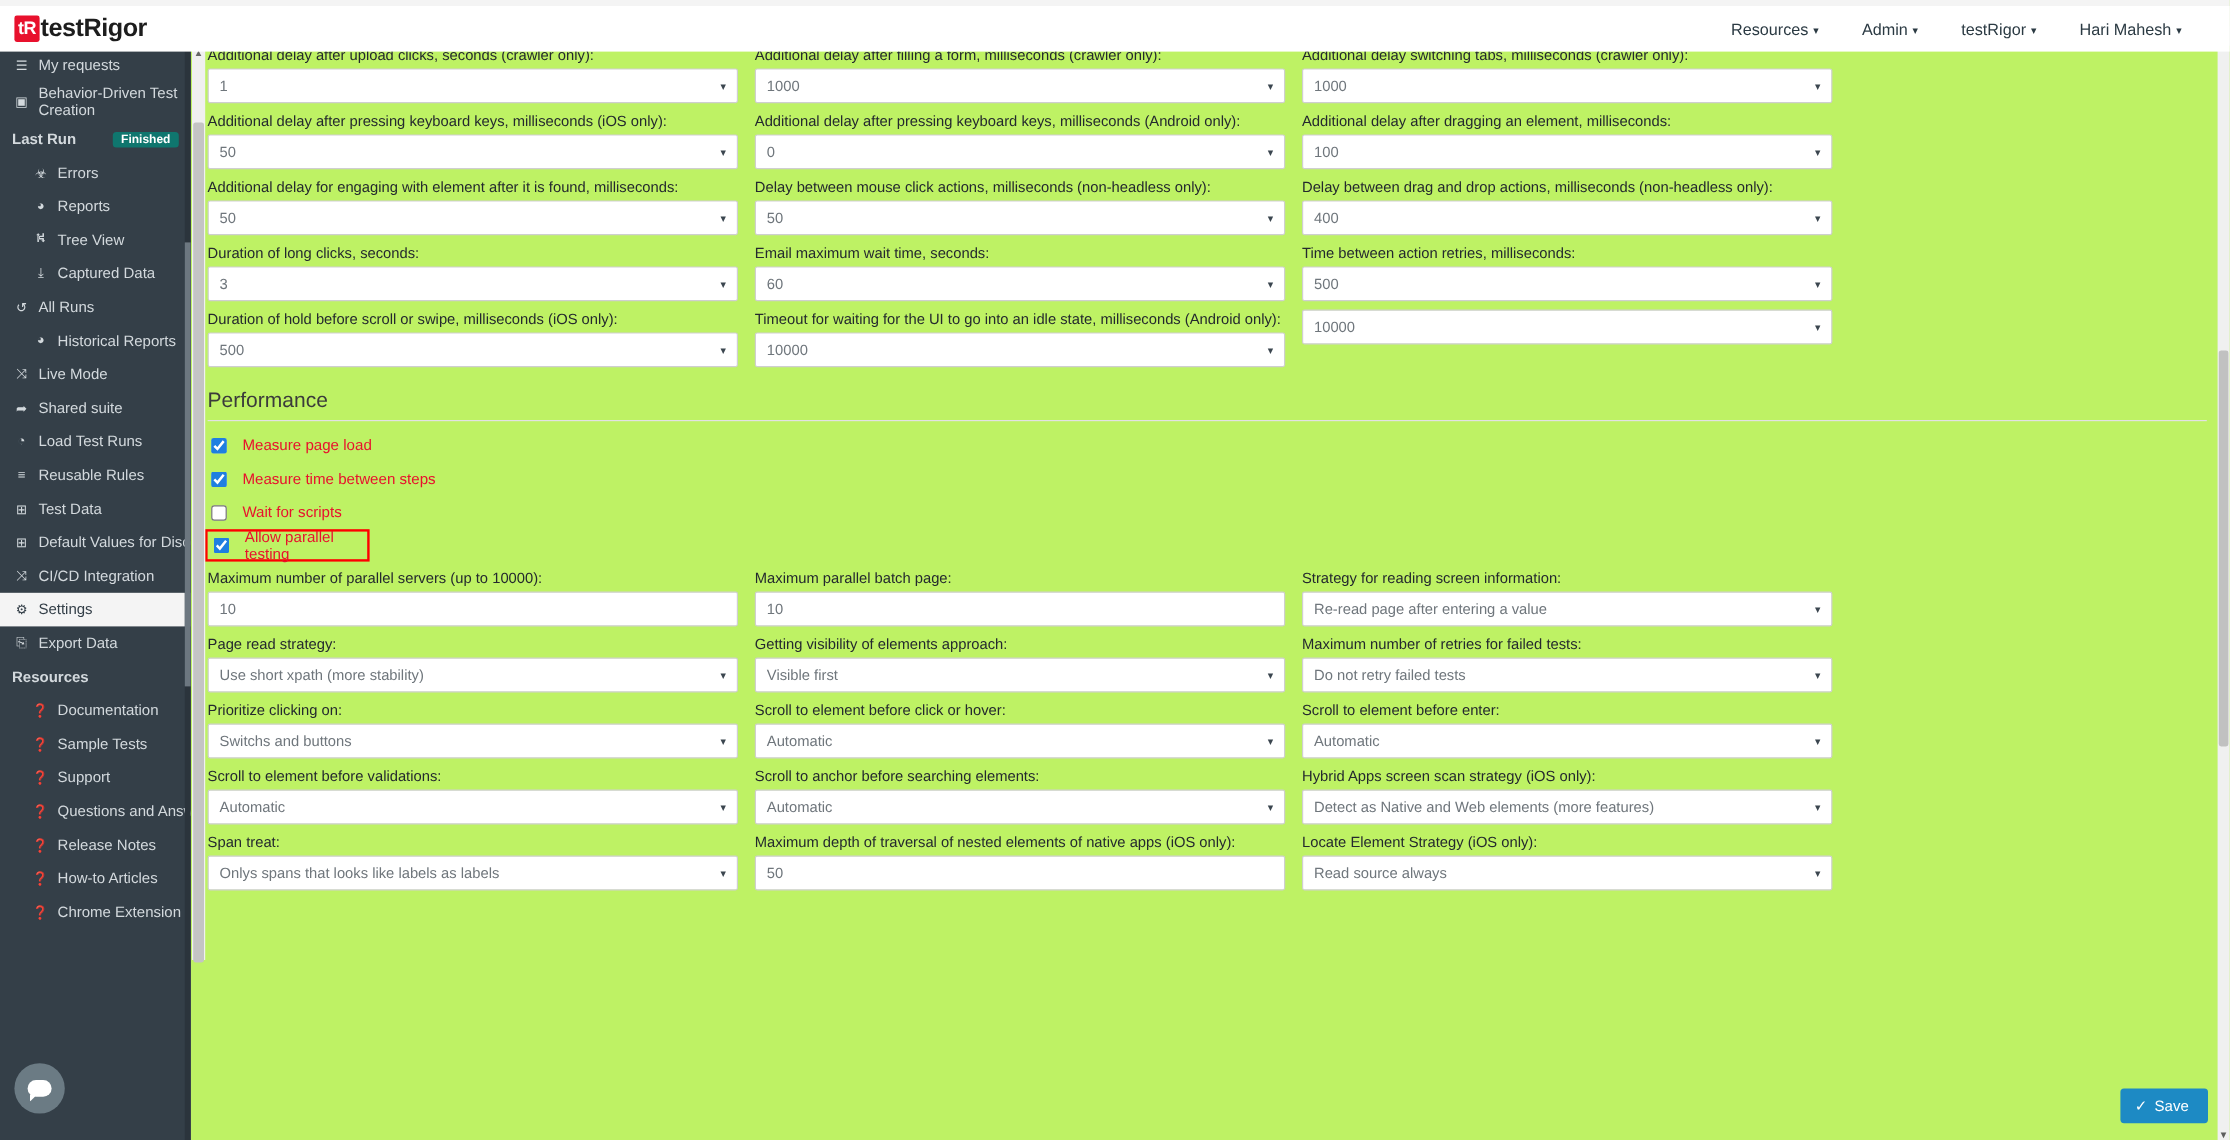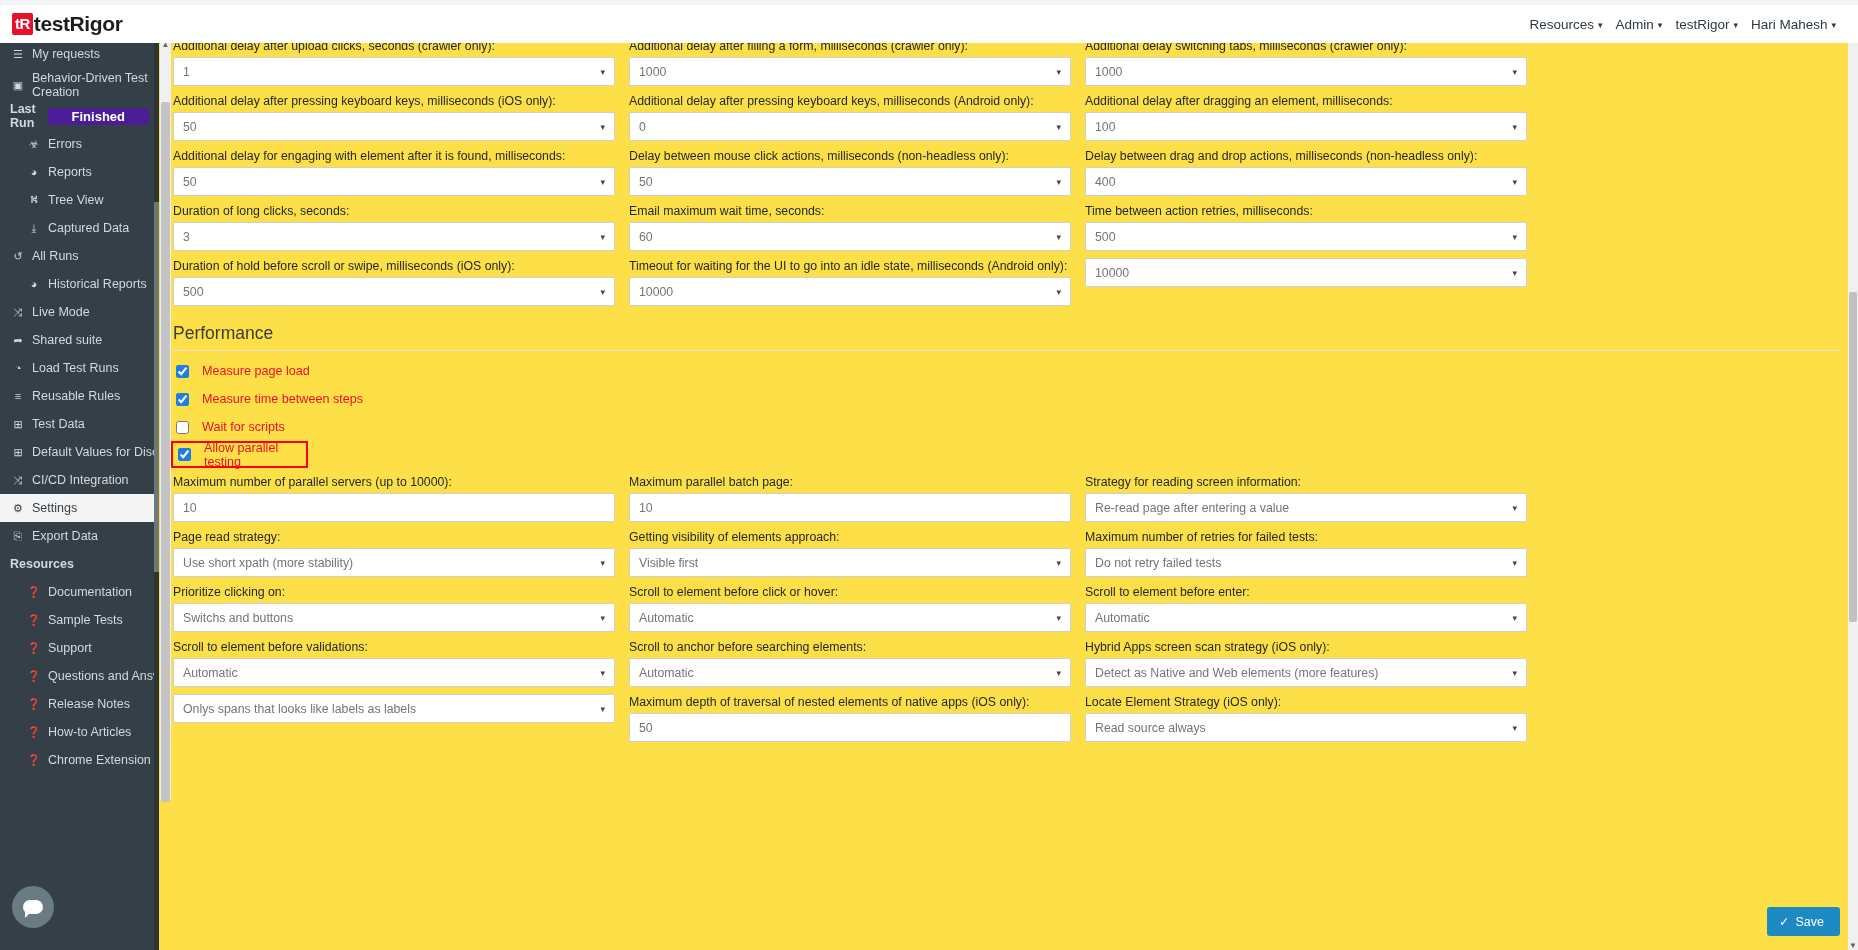--- a/index.html
+++ b/index.html
@@ -37,22 +37,22 @@
   }
   .brand-text {
     color: #1d1d1d;
     font-weight: bold;
     font-size: 21px;
     letter-spacing: -0.4px;
   }
   .topnav {
     margin-left: auto;
     display: flex; align-items: center;
-    gap: 13px;
-    margin-right: 22px;
+    gap: 36px;
+    margin-right: 40px;
   }
   .topnav-item {
     font-size: 13.5px;
     color: #2b3a43;
     cursor: pointer;
     white-space: nowrap;
   }
   .caret { display:inline-block; margin-left:4px; font-size:9px; vertical-align:1px; }
 
   
@@ -89,38 +89,38 @@
     color: #d3d9dd; font-size: 12.5px;
     font-weight: bold; padding: 0 10px;
     height: 28px; display:flex; align-items:center;
   }
   .badge-blue {
     background: #2196c9; color: #fff;
     font-size: 10px; border-radius: 3px;
     padding: 1px 6px; margin-left: auto;
   }
   .badge-green {
-    background: #4c1d95; color: #fff;
-    font-size: 13px; border-radius: 3px;
-    padding: 1px 24px; margin-left: auto;
+    background: #0f766e; color: #fff;
+    font-size: 10px; border-radius: 3px;
+    padding: 1px 7px; margin-left: auto;
   }
   .sb-scroll {
     position:absolute; right:0; top:0; width:5px; height:928px;
     background:#2b343c;
   }
   .sb-scroll i {
     position:absolute; left:0; top:180px; width:5px; height:370px;
     background:#6c7780; display:block;
   }
 
   
   .main {
     position: absolute; top: 38px; left: 159px;
     width: 1699px; height: 912px;
-    background: #fde047;
+    background: #bef264;
     overflow: hidden;
   }
   .content {
     position: absolute; left: 14px; top: 0;
     width: 1666px;
   }
 
   .row3 { display: flex; gap: 14px; }
   .col { width: 442px; }
   .field { margin-bottom: 7px; }
@@ -543,20 +543,21 @@
             </div>
           </div>
           <div class="field">
             <label class="flabel">Scroll to element before validations:</label>
             <div class="fctl">
               <span class="valtxt">Automatic</span>
               <span class="arrow">▾</span>
             </div>
           </div>
           <div class="field">
+            <label class="flabel">Span treat:</label>
             <div class="fctl">
               <span class="valtxt">Onlys spans that looks like labels as labels</span>
               <span class="arrow">▾</span>
             </div>
           </div>
         </div>
         <div class="col">
           <div class="field">
             <label class="flabel">Maximum parallel batch page:</label>
             <div class="fctl input">

